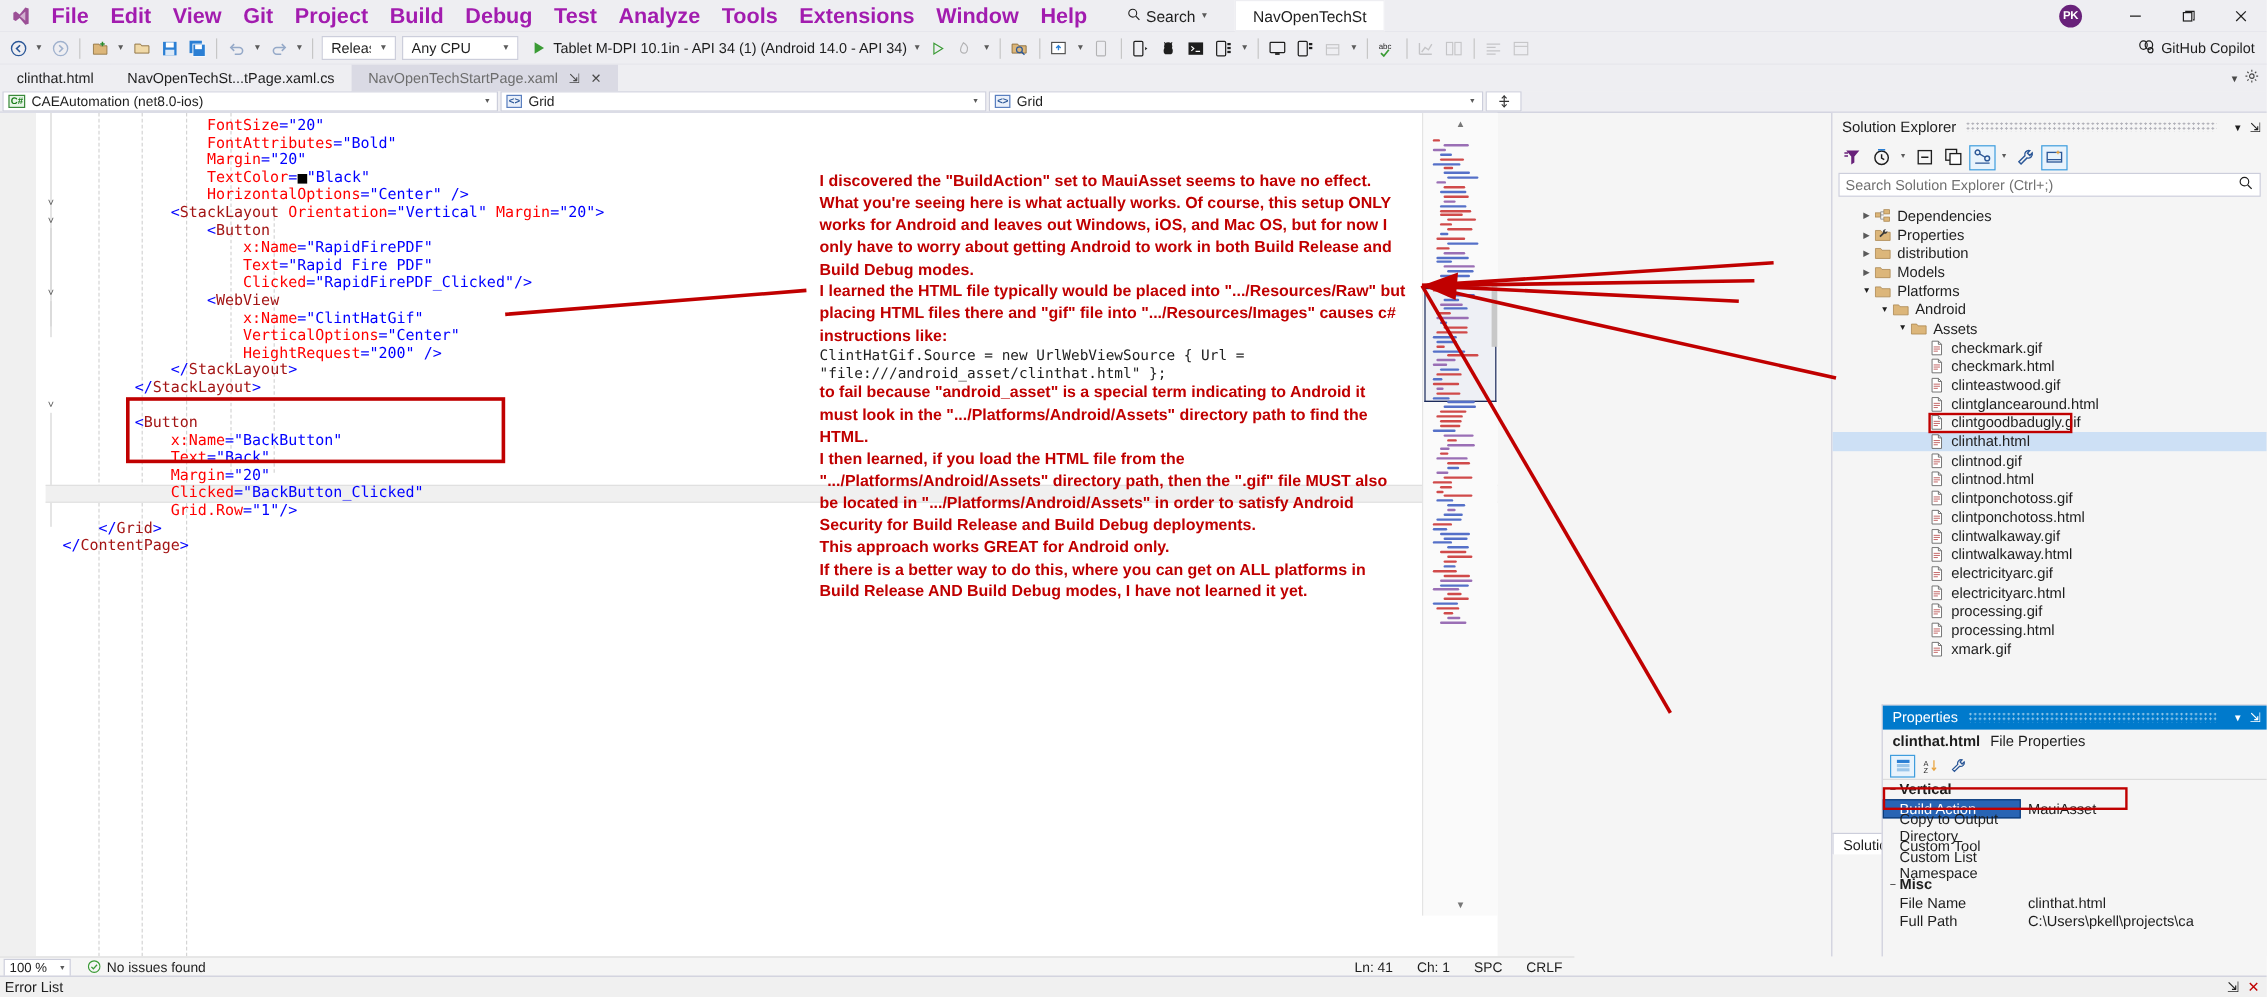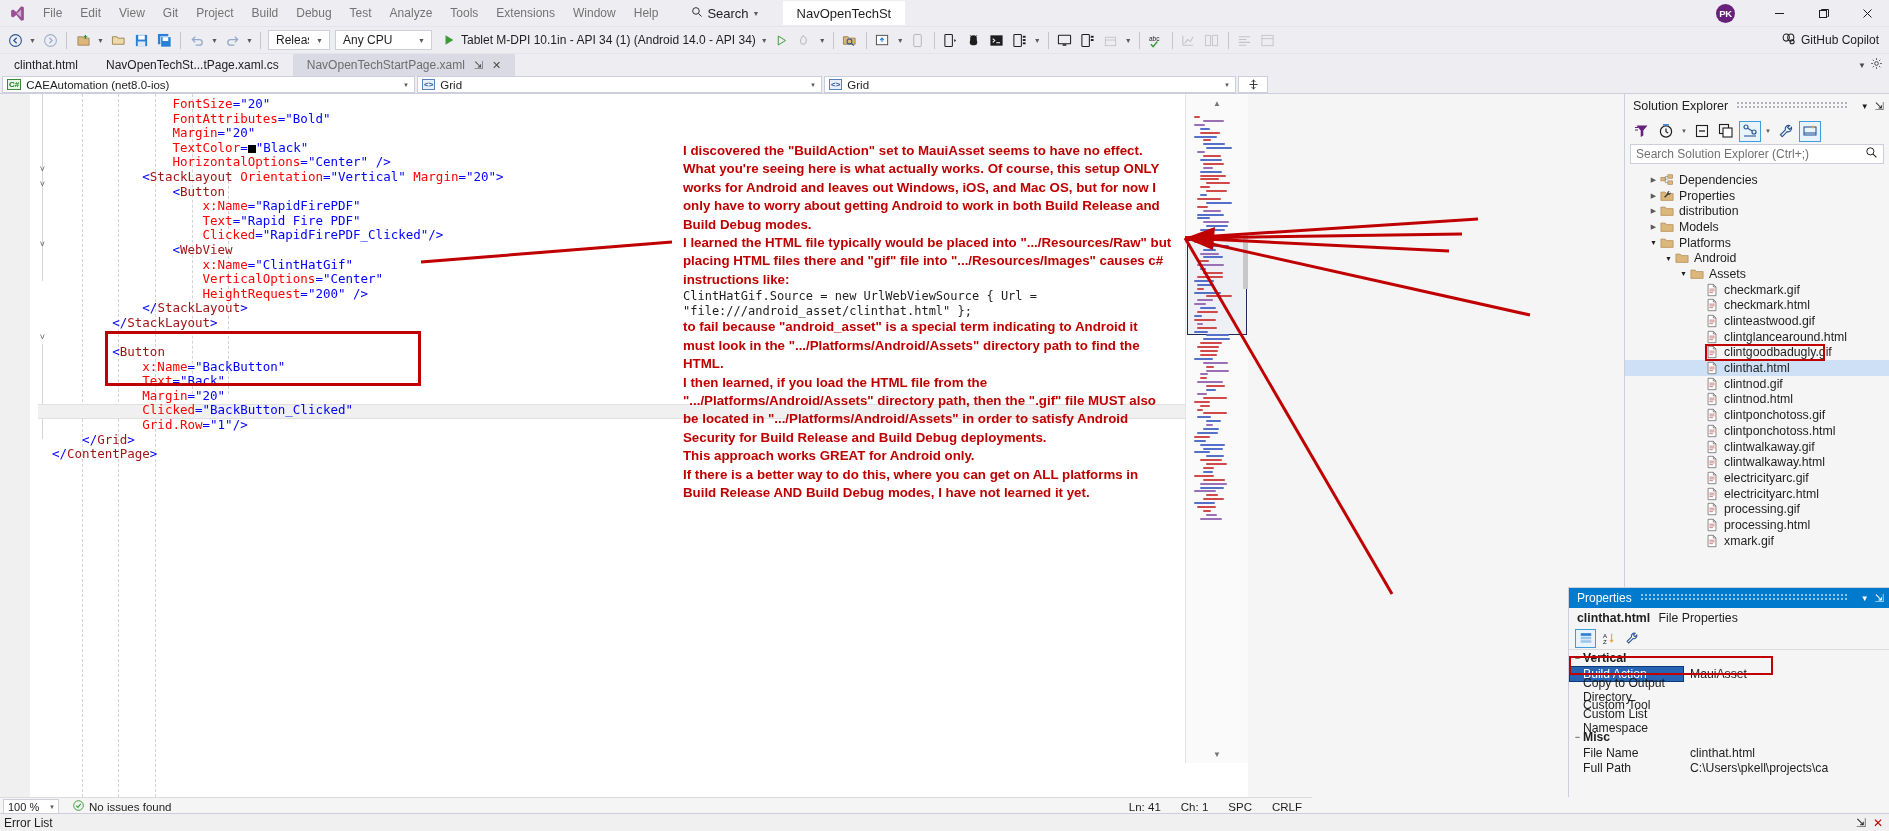--- a/index.html
+++ b/index.html
@@ -11,21 +11,21 @@
     background:#f5f5f5; overflow:hidden;
     position:relative;
   }
   
   #titlebar{
     height:27px; background:#eeeef2; display:flex; align-items:center;
     border-bottom:1px solid #e4e4ea; position:relative;
   }
   #vs-logo{ width:34px; display:flex; align-items:center; justify-content:center; }
   .menu-item{
-    padding:4px 9px; font-size:12px; color:#737373; cursor:default; white-space:nowrap;
+    padding:4px 9px; font-size:18px; color:#a21caf; cursor:default; white-space:nowrap;font-weight:bold;
   }
   #search-box{
     display:flex; align-items:center; gap:4px; margin-left:16px;
     font-size:13px; color:#1e1e1e; padding:2px 8px; cursor:text;
   }
   #proj-chip{
     margin-left:14px; font-size:13px; background:#ffffff; padding:5px 14px;
     border:1px solid #eeeef2; align-self:stretch; display:flex; align-items:center;
   }
   #title-right{ margin-left:auto; display:flex; align-items:center; }
@@ -155,21 +155,21 @@
   #zoom-combo{
     width:56px; height:16px; border:1px solid #cccedb; background:#fff;
     display:flex;align-items:center; font-size:11px; padding-left:4px; margin-left:3px;
   }
   #zoom-combo .za{ margin-left:auto; font-size:6px; color:#5a5a5a; padding-right:3px;}
   #issues{ display:flex;align-items:center;gap:5px; margin-left:14px;}
   #st-right{ margin-left:auto; display:flex; gap:0px; }
   #st-right span{ padding:0 10px; }
   
   #se{
-    position:absolute; right:0; top:0; width:265px; bottom:34px;
+    position:absolute; right:0; top:0; width:363px; bottom:34px;
     background:#f5f5f5; border-left:1px solid #cccedb;
   }
   #se-header{
     height:24px; display:flex;align-items:center; padding:0 5px 0 8px;
     font-size:12.5px; color:#1e1e1e;
   }
   #se-dots{ flex:1; height:8px; margin:0 8px;
     background-image:radial-gradient(circle, #b0b0b8 0.8px, transparent 0.9px);
     background-size:4px 4px; background-position:0 3px; }
   #se-toolbar{

